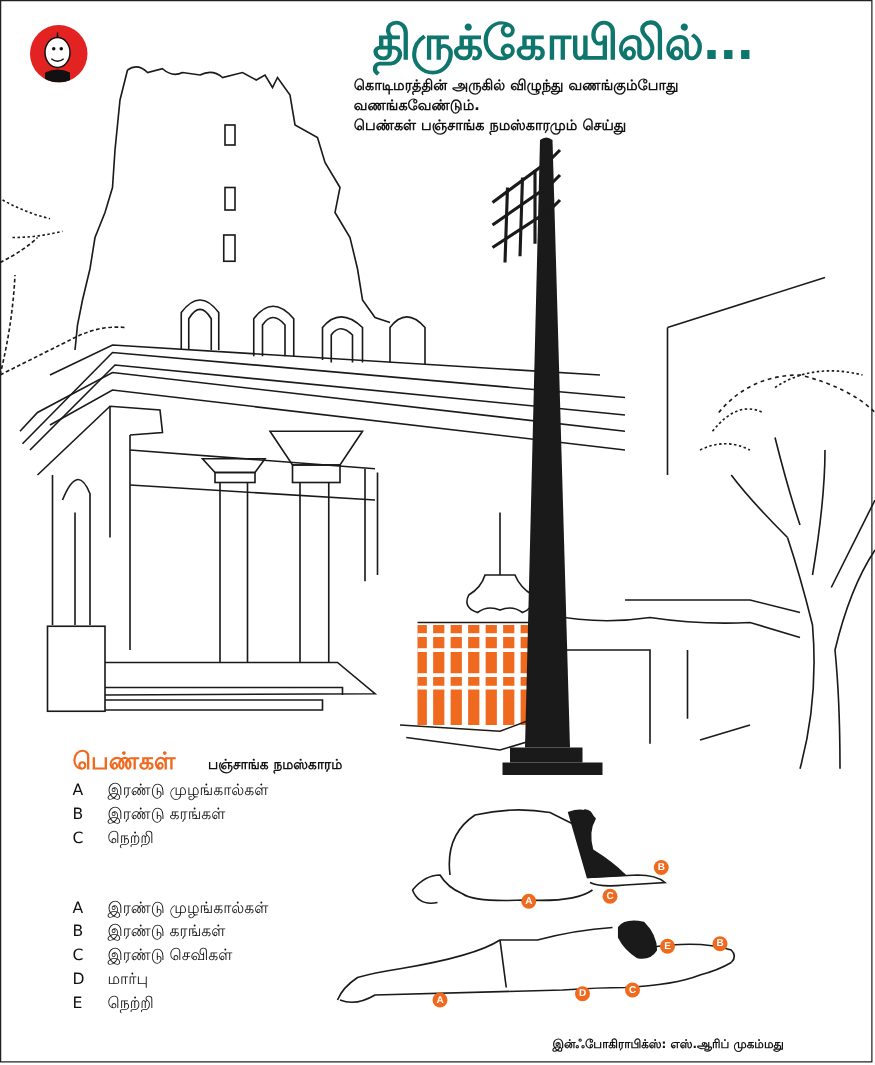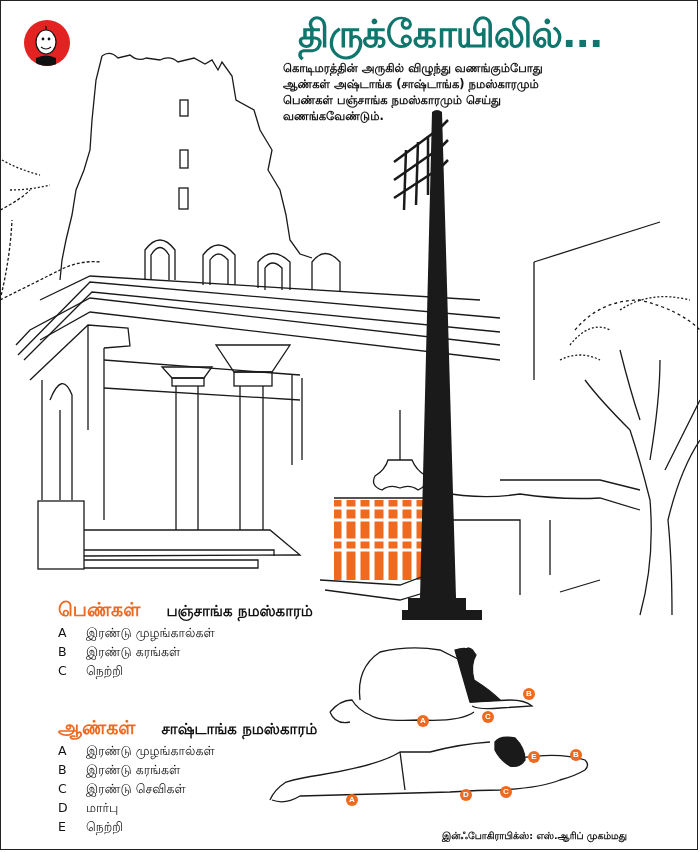--- a/index.html
+++ b/index.html
@@ -6,21 +6,21 @@
   body { width:700px; height:852px; position:relative; overflow:hidden; font-family:"DejaVu Sans", sans-serif; }
   .frame { position:absolute; left:0; top:0; width:698px; height:850px; border:1px solid #222; box-sizing:border-box; }
   svg.scene { position:absolute; left:0; top:0; width:700px; height:852px; }
   .logo { position:absolute; left:24px; top:20px; width:46px; height:46px; border-radius:50%; background:#e32222; overflow:hidden; }
   .title { position:absolute; left:283px; top:12px; font-family:"DejaVu Sans", sans-serif; font-weight:bold; font-size:38px; color:#0f766e; line-height:44px; letter-spacing:-1px;margin-left:15px; }
   .intro { position:absolute; left:283px; top:60px; width:320px; font-size:11.5px; font-weight:bold; line-height:16px; color:#111; }
   .intro div { white-space:nowrap; }
   .group { position:absolute; left:58px; }
   .group-head { display:flex; align-items:baseline; gap:26px; }
   .group-title { color:#ef6a1f; font-weight:bold; font-size:19px; }
-  .group-sub { font-size:15px; font-weight:bold; color:#111; }
+  .group-sub { font-size:11px; font-weight:bold; color:#111; }
   .part-row { display:flex; font-size:12.5px; line-height:19px; color:#111; }
   .part-letter { width:28px; }
   .credit { position:absolute; left:398px; top:830px; font-size:9.5px; font-weight:bold; color:#111;padding-left:44px; }
   .badge { position:absolute; width:12px; height:12px; border-radius:50%; background:#ef6a1f; color:#fff; font-size:8px; font-weight:bold; text-align:center; line-height:12px; font-family:"Liberation Sans", sans-serif; }
 </style>
 </head>
 <body>
 
 <div class="frame"></div>
 
@@ -145,23 +145,22 @@
     <path d="M17,27 Q22,31 27,27" stroke="#111" stroke-width="1.2" fill="none"></path>
     <path d="M12,38 Q22,33 32,38 L32,46 L12,46 Z" fill="#111"></path>
     <path d="M22,6 L22,10" stroke="#111" stroke-width="1.2"></path>
   </svg>
 </div>
 
 <div class="title">திருக்கோயிலில்...</div>
 
 <div class="intro">
   <div>கொடிமரத்தின் அருகில் விழுந்து வணங்கும்போது</div>
-  <div>ஆண்கள் அஷ்டாங்க (சாஷ்டாங்க) நமஸ்காரமும்</div>
+  <div>வணங்கவேண்டும்.</div>
   <div>பெண்கள் பஞ்சாங்க நமஸ்காரமும் செய்து</div>
-  <div>வணங்கவேண்டும்.</div>
 </div>
 
 <div class="group" style="top:598px;">
   <div class="group-head">
     <span class="group-title">பெண்கள்</span>
     <span class="group-sub">பஞ்சாங்க நமஸ்காரம்</span>
   </div>
   <div class="part-row">
       <span class="part-letter">A</span>
       <span>இரண்டு முழங்கால்கள்</span>
@@ -170,24 +169,20 @@
       <span class="part-letter">B</span>
       <span>இரண்டு கரங்கள்</span>
     </div>
   <div class="part-row">
       <span class="part-letter">C</span>
       <span>நெற்றி</span>
     </div>
 </div>
 
 <div class="group" style="top:716px;">
-  <div class="group-head">
-    <span class="group-title">ஆண்கள்</span>
-    <span class="group-sub">சாஷ்டாங்க நமஸ்காரம்</span>
-  </div>
   <div class="part-row">
       <span class="part-letter">A</span>
       <span>இரண்டு முழங்கால்கள்</span>
     </div>
   <div class="part-row">
       <span class="part-letter">B</span>
       <span>இரண்டு கரங்கள்</span>
     </div>
   <div class="part-row">
       <span class="part-letter">C</span>

